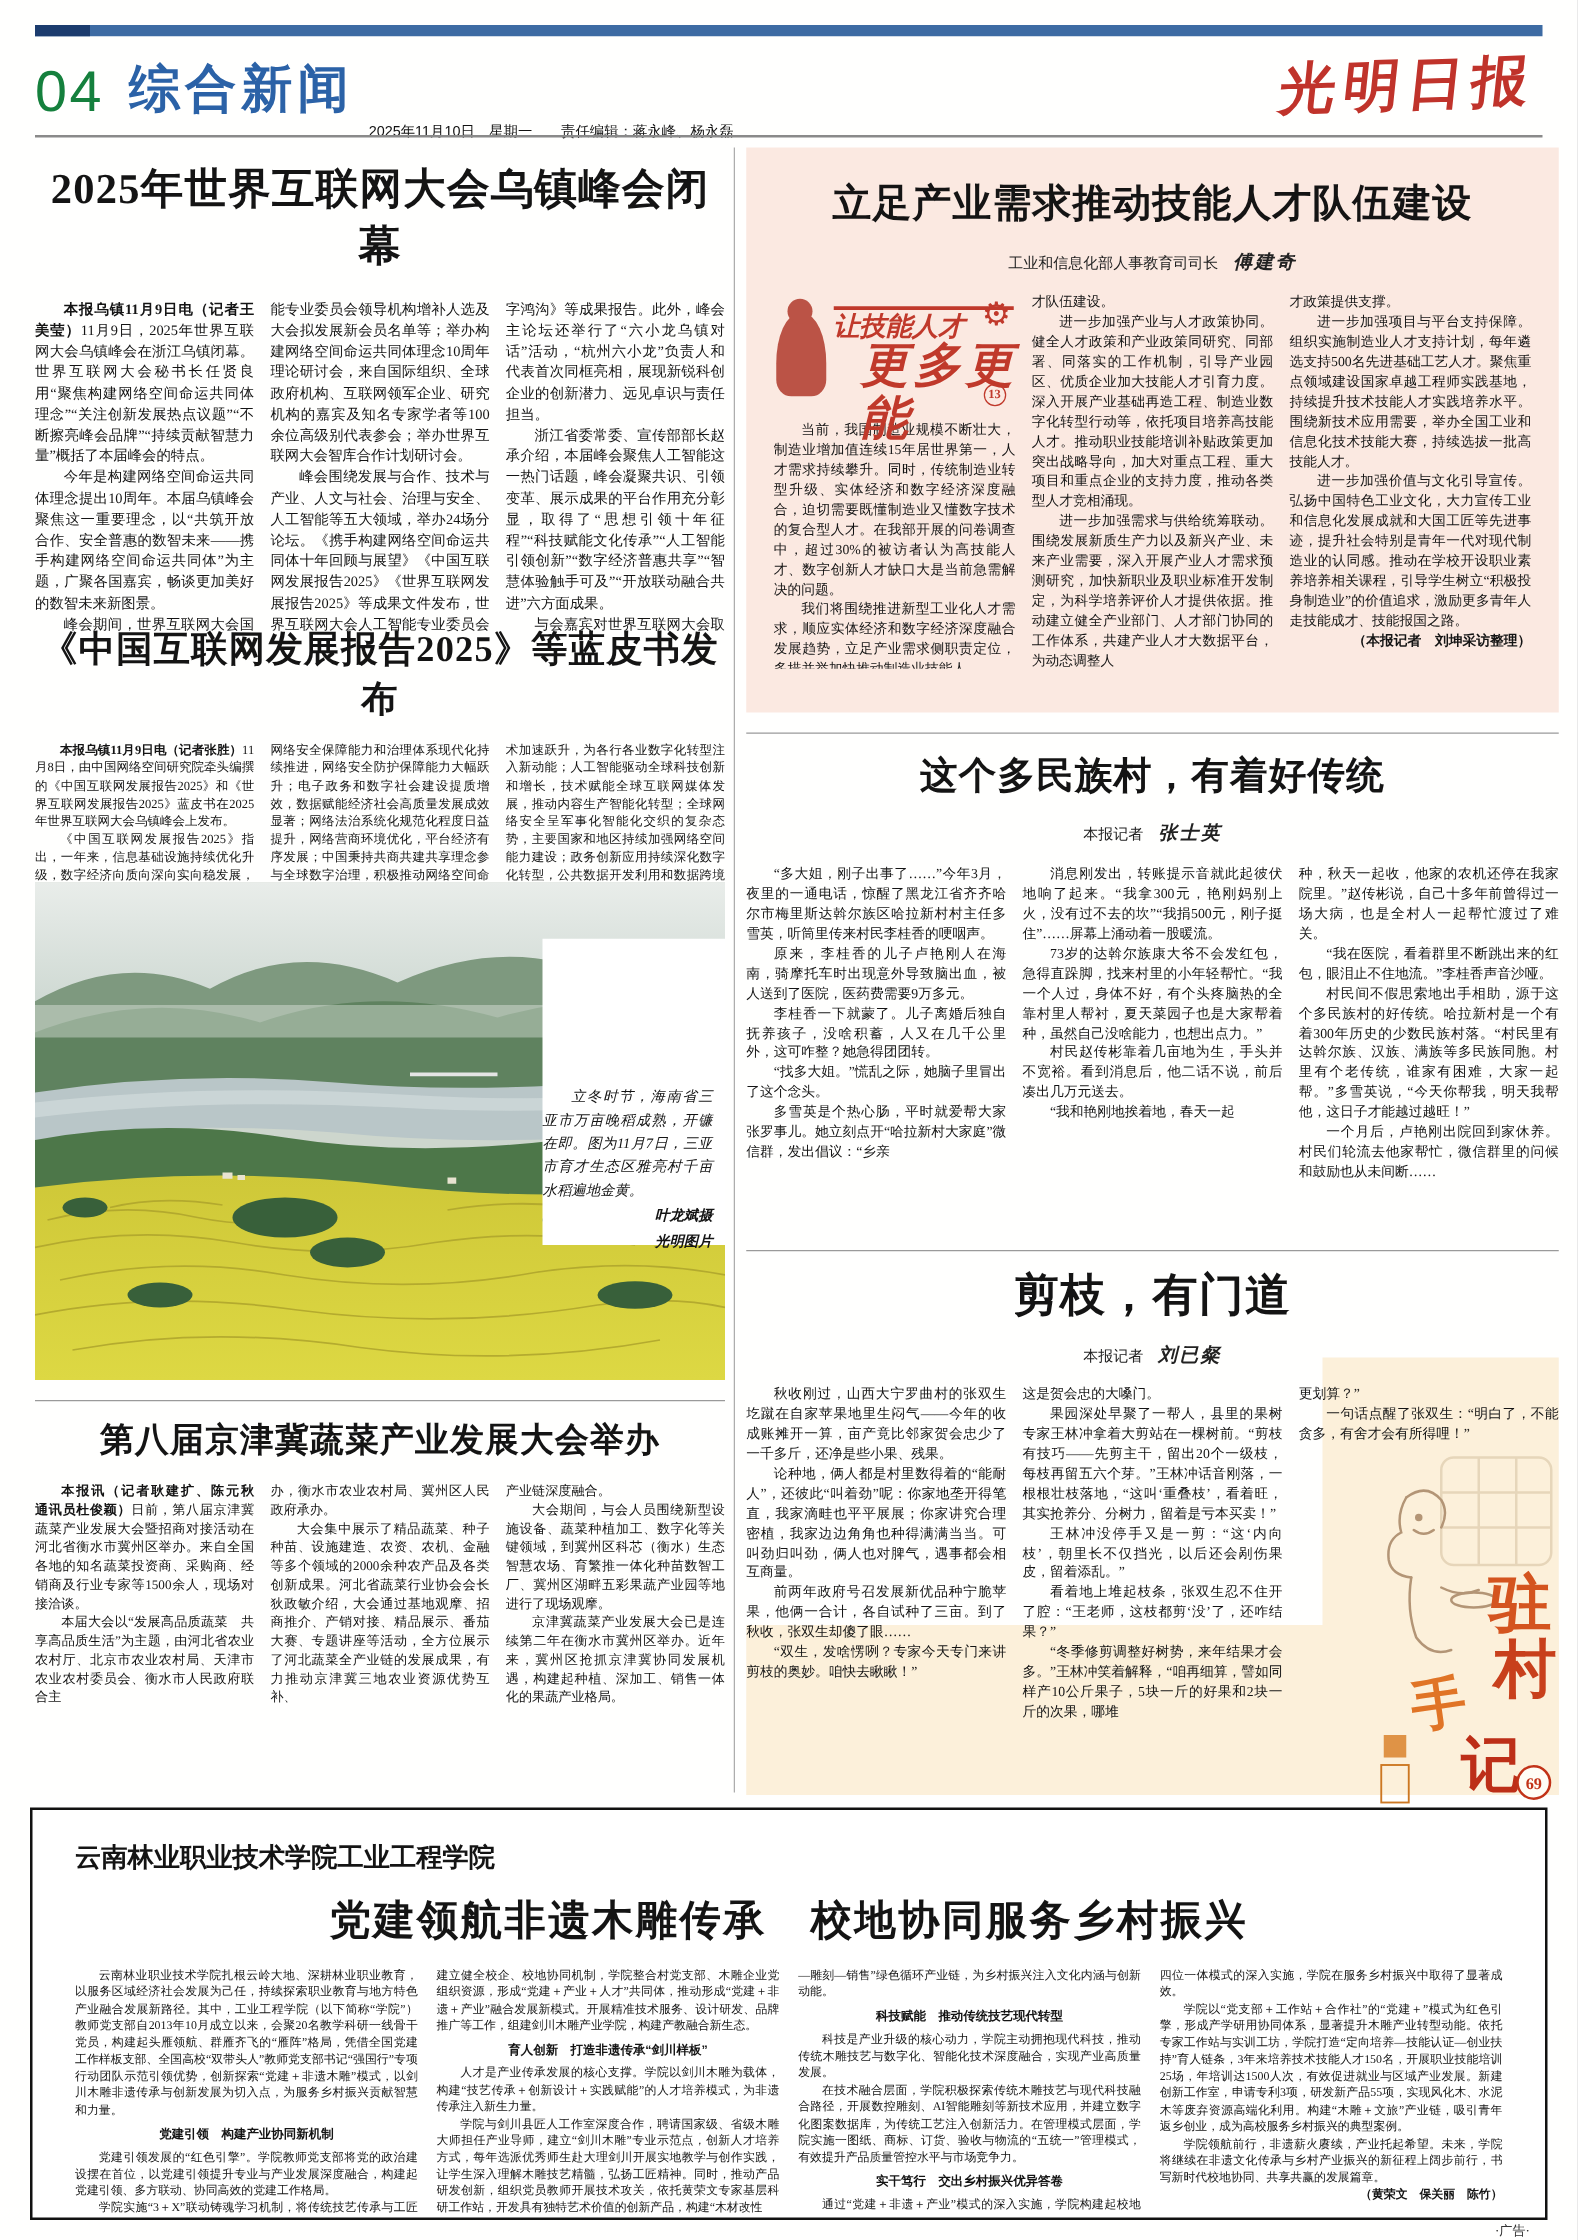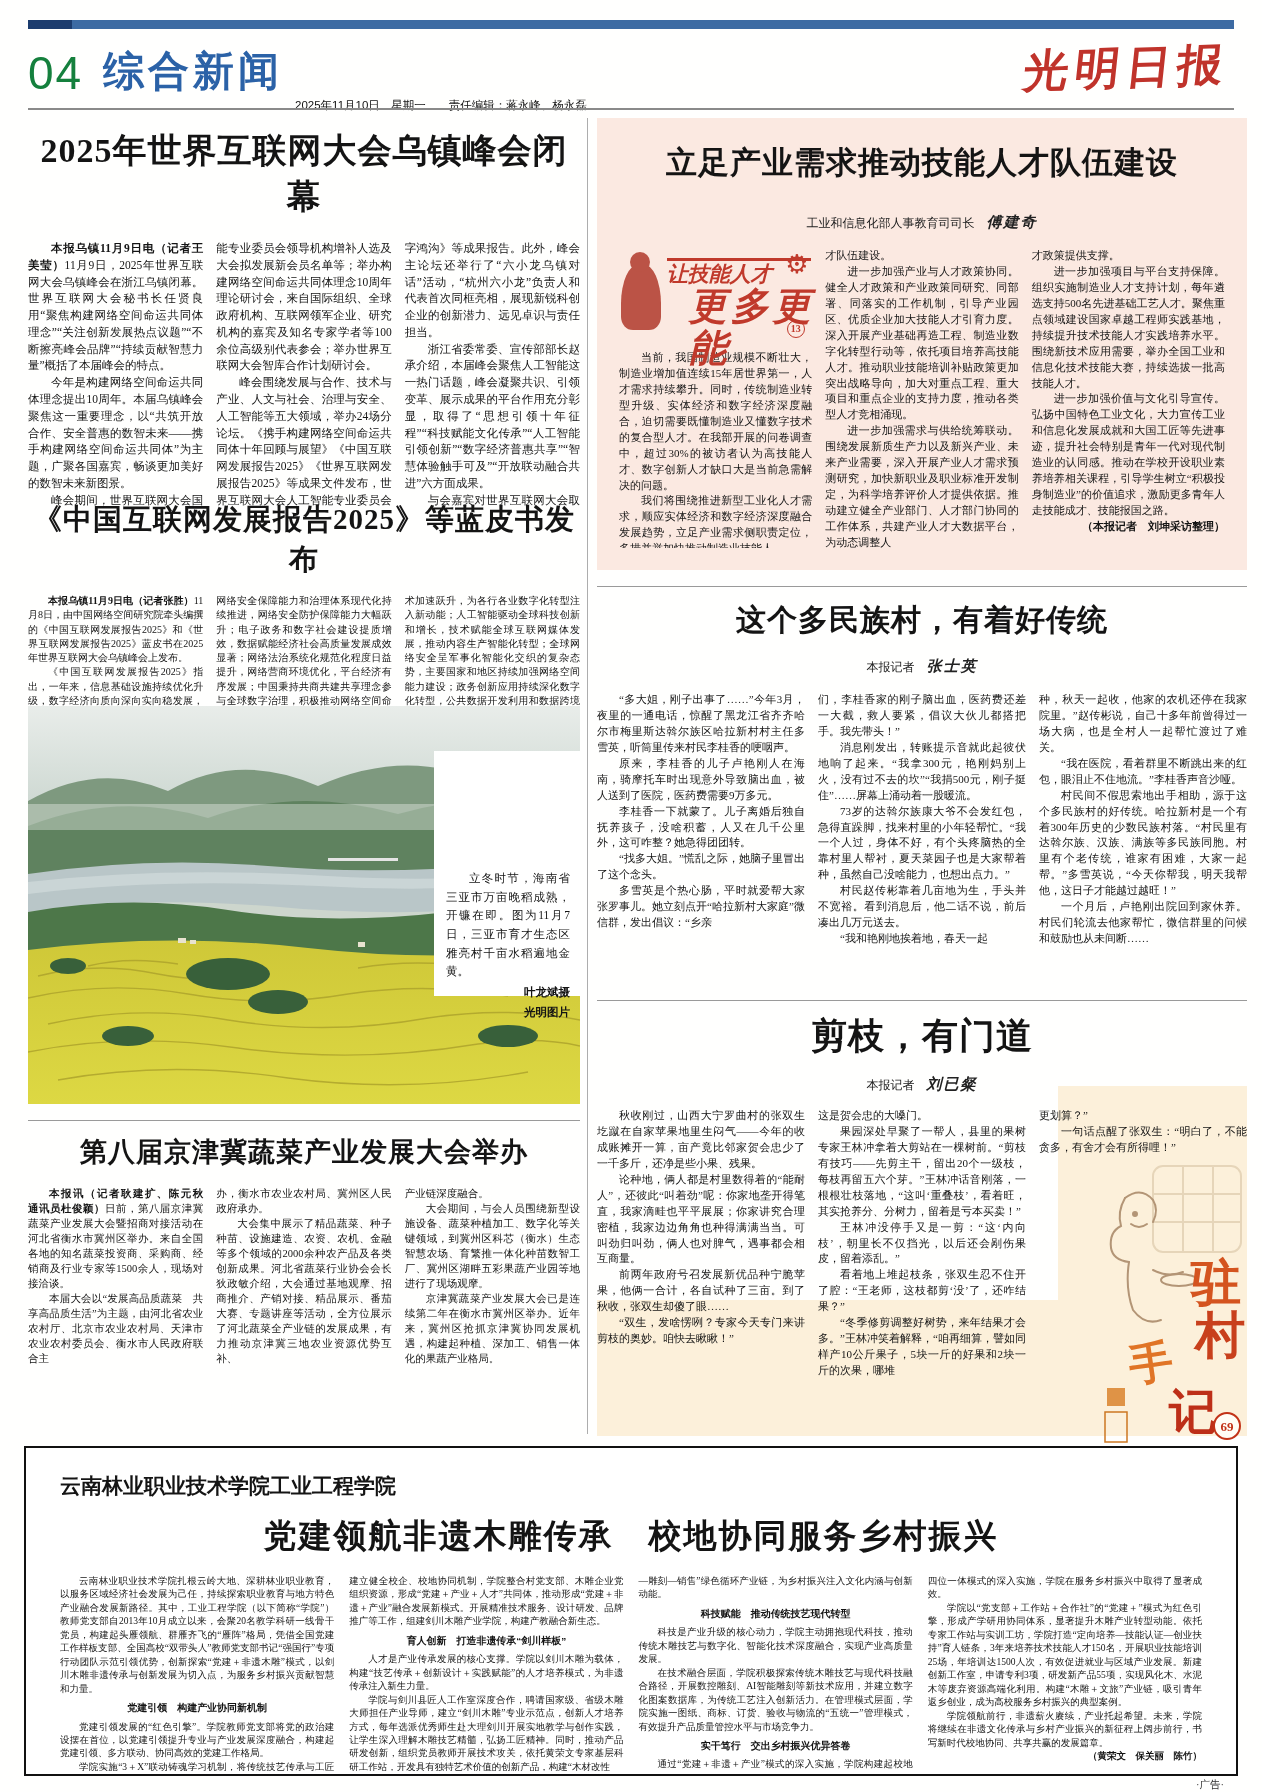--- a/index.html
+++ b/index.html
@@ -30,35 +30,35 @@
   #a1{position:absolute;left:28px;top:128px;width:552px;}
   #a1 .art-head{font-size:34px;}
   #a1 .body{margin-top:20px;font-size:11.5px;line-height:1.46;height:268px;overflow:hidden;}
   #a2{position:absolute;left:28px;top:500px;width:552px;}
   #a2 .art-head{font-size:29px;text-align:center;}
   #a2 .body{margin-top:14px;font-size:10px;line-height:1.43;height:138px;overflow:hidden;}
   
   #photo{position:absolute;left:28px;top:706px;width:552px;height:398px;background:#cdd6cd;}
   #photo svg{display:block;}
   #photo-caption{position:absolute;right:0;top:45px;width:146px;height:245px;background:#fff;
-                 box-sizing:border-box;padding:118px 10px 0 12px;
+                 box-sizing:border-box;padding:118px 10px 0 0;font-style:italic;
                  font-size:11.5px;line-height:1.62;}
   #photo-caption .cap{text-indent:2em;text-align:justify;margin:0;}
   #photo-caption .cred{text-align:right;margin:2px 0 0;font-weight:bold;}
   
   #veg-rule{left:28px;top:1120px;width:552px;}
   #veg{position:absolute;left:28px;top:1134px;width:552px;}
   #veg .art-head{font-size:27px;}
   #veg .body{margin-top:16px;font-size:10.5px;line-height:1.43;height:232px;overflow:hidden;}
   
   #vrule{position:absolute;left:587px;top:118px;width:1px;height:1316px;background:#adadad;}
   
   #skill{position:absolute;left:597px;top:118px;width:650px;height:452px;background:#fbe9e1;box-sizing:border-box;padding:24px 22px 0;}
   #skill .art-head{font-size:31px;}
-  #skill .byline{margin-top:29px;}
+  #skill .byline{margin-top:16px;}
   #skill .body{margin-top:16px;font-size:11px;line-height:1.45;height:300px;overflow:hidden;}
   .skill-logo{position:relative;width:190px;height:92px;margin:2px auto 8px;text-indent:0;}
   .skill-logo .figure{position:absolute;left:0;top:14px;width:40px;height:66px;background:#b03a2b;
                       border-radius:45% 45% 30% 30%/60% 60% 20% 20%;opacity:.85;}
   .skill-logo .figure:before{content:"";position:absolute;left:9px;top:-12px;width:20px;height:20px;border-radius:50%;background:#b03a2b;}
   .skill-logo .ltxt{position:absolute;left:46px;top:8px;color:#c0392b;font-style:italic;font-weight:bold;line-height:1.1;}
   .skill-logo .l1{display:block;font-size:21px;border-top:3px solid #c0392b;padding-top:2px;}
   .skill-logo .l2{display:block;font-size:38px;margin-left:22px;}
   .skill-logo .gear{position:absolute;right:2px;top:-4px;font-size:26px;color:#c0392b;font-style:normal;}
   .skill-logo .badge{position:absolute;right:6px;bottom:4px;width:16px;height:16px;border:1.5px solid #c0392b;
@@ -252,21 +252,20 @@
     </div>
     <div class="body cols">
       <div class="col">
           <p>“多大姐，刚子出事了……”今年3月，夜里的一通电话，惊醒了黑龙江省齐齐哈尔市梅里斯达斡尔族区哈拉新村村主任多雪英，听筒里传来村民李桂香的哽咽声。</p>
           <p>原来，李桂香的儿子卢艳刚人在海南，骑摩托车时出现意外导致脑出血，被人送到了医院，医药费需要9万多元。</p>
           <p>李桂香一下就蒙了。儿子离婚后独自抚养孩子，没啥积蓄，人又在几千公里外，这可咋整？她急得团团转。</p>
           <p>“找多大姐。”慌乱之际，她脑子里冒出了这个念头。</p>
           <p>多雪英是个热心肠，平时就爱帮大家张罗事儿。她立刻点开“哈拉新村大家庭”微信群，发出倡议：“乡亲</p>
         </div>
       <div class="col">
-          <p class="cont">们，李桂香家的刚子脑出血，医药费还差一大截，救人要紧，倡议大伙儿都搭把手。我先带头！”</p>
           <p>消息刚发出，转账提示音就此起彼伏地响了起来。“我拿300元，艳刚妈别上火，没有过不去的坎”“我捐500元，刚子挺住”……屏幕上涌动着一股暖流。</p>
           <p>73岁的达斡尔族康大爷不会发红包，急得直跺脚，找来村里的小年轻帮忙。“我一个人过，身体不好，有个头疼脑热的全靠村里人帮衬，夏天菜园子也是大家帮着种，虽然自己没啥能力，也想出点力。”</p>
           <p>村民赵传彬靠着几亩地为生，手头并不宽裕。看到消息后，他二话不说，前后凑出几万元送去。</p>
           <p>“我和艳刚地挨着地，春天一起</p>
         </div>
       <div class="col">
           <p class="cont">种，秋天一起收，他家的农机还停在我家院里。”赵传彬说，自己十多年前曾得过一场大病，也是全村人一起帮忙渡过了难关。</p>
           <p>“我在医院，看着群里不断跳出来的红包，眼泪止不住地流。”李桂香声音沙哑。</p>
           <p>村民间不假思索地出手相助，源于这个多民族村的好传统。哈拉新村是一个有着300年历史的少数民族村落。“村民里有达斡尔族、汉族、满族等多民族同胞。村里有个老传统，谁家有困难，大家一起帮。”多雪英说，“今天你帮我，明天我帮他，这日子才能越过越旺！”</p>
           <p>一个月后，卢艳刚出院回到家休养。村民们轮流去他家帮忙，微信群里的问候和鼓励也从未间断……</p>

